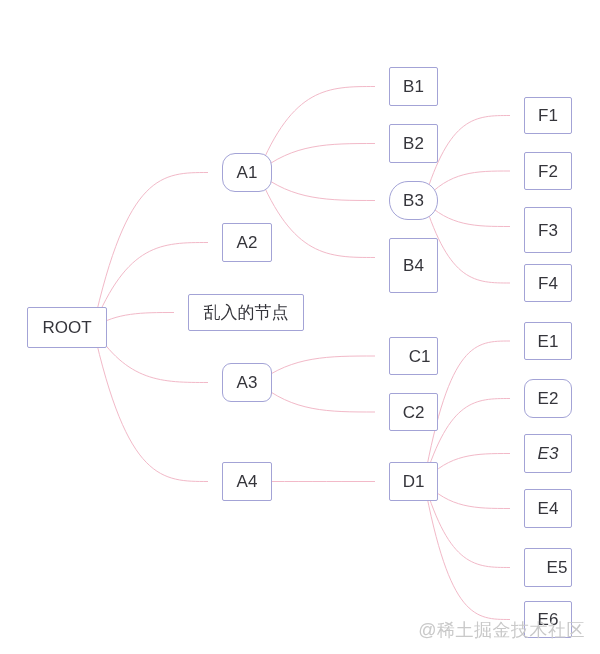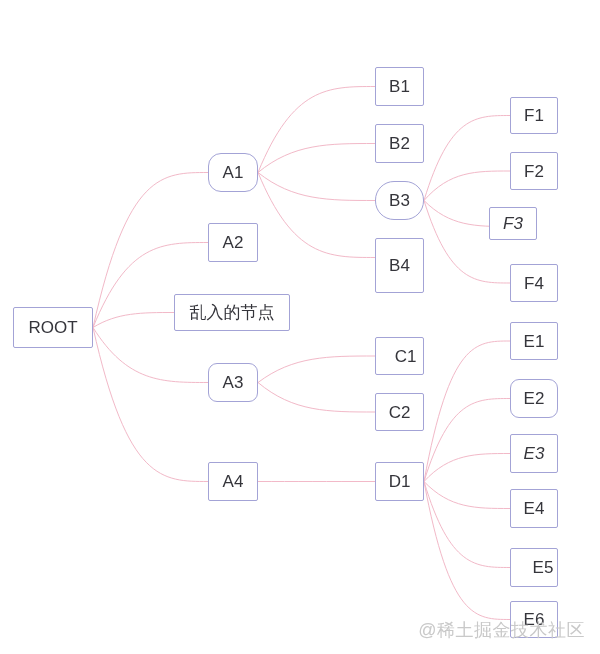--- a/index.html
+++ b/index.html
@@ -26,20 +26,21 @@
     justify-content: center;
     background: var(--node-bg, #ffffff);
     border: 1px solid var(--node-border, #a3a3d6);
     border-radius: 2px;
     color: var(--node-text, #35353b);
     font-size: 17px;
     line-height: 1;
     white-space: nowrap;
     cursor: default;
     user-select: none;
+    margin-left: 14px;
   }
   .watermark {
     position: absolute;
     right: 15px;
     bottom: 12px;
     font-size: 18px;
     color: var(--wm-color, #c9c9c9);
     letter-spacing: 0.5px;
     white-space: nowrap;
   }
@@ -81,21 +82,21 @@
       <div class="node" style="left: 208px; top: 462px; width: 50px; height: 39px;">A4</div>
       <div class="node" style="left: 375px; top: 67px; width: 49px; height: 39px;">B1</div>
       <div class="node" style="left: 375px; top: 124px; width: 49px; height: 39px;">B2</div>
       <div class="node" style="left: 375px; top: 181px; width: 49px; height: 39px; border-radius: 19px;">B3</div>
       <div class="node" style="left: 375px; top: 238px; width: 49px; height: 55px;">B4</div>
       <div class="node" style="left: 375px; top: 337px; width: 49px; height: 38px; padding-left: 12px;">C1</div>
       <div class="node" style="left: 375px; top: 393px; width: 49px; height: 38px;">C2</div>
       <div class="node" style="left: 375px; top: 462px; width: 49px; height: 39px;">D1</div>
       <div class="node" style="left: 510px; top: 97px; width: 48px; height: 37px;">F1</div>
       <div class="node" style="left: 510px; top: 152px; width: 48px; height: 38px;">F2</div>
-      <div class="node" style="left: 489px; top: 207px; width: 48px; height: 33px; font-style: italic;">F3</div>
+      <div class="node" style="left: 510px; top: 207px; width: 48px; height: 46px;">F3</div>
       <div class="node" style="left: 510px; top: 264px; width: 48px; height: 38px;">F4</div>
       <div class="node" style="left: 510px; top: 322px; width: 48px; height: 38px;">E1</div>
       <div class="node" style="left: 510px; top: 379px; width: 48px; height: 39px; border-radius: 9px;">E2</div>
       <div class="node" style="left: 510px; top: 434px; width: 48px; height: 39px; font-style: italic;">E3</div>
       <div class="node" style="left: 510px; top: 489px; width: 48px; height: 39px;">E4</div>
       <div class="node" style="left: 510px; top: 548px; width: 48px; height: 39px; padding-left: 18px;">E5</div>
       <div class="node" style="left: 510px; top: 601px; width: 48px; height: 37px;">E6</div>
     </div>
   <div class="watermark">@稀土掘金技术社区</div>
 </div>

